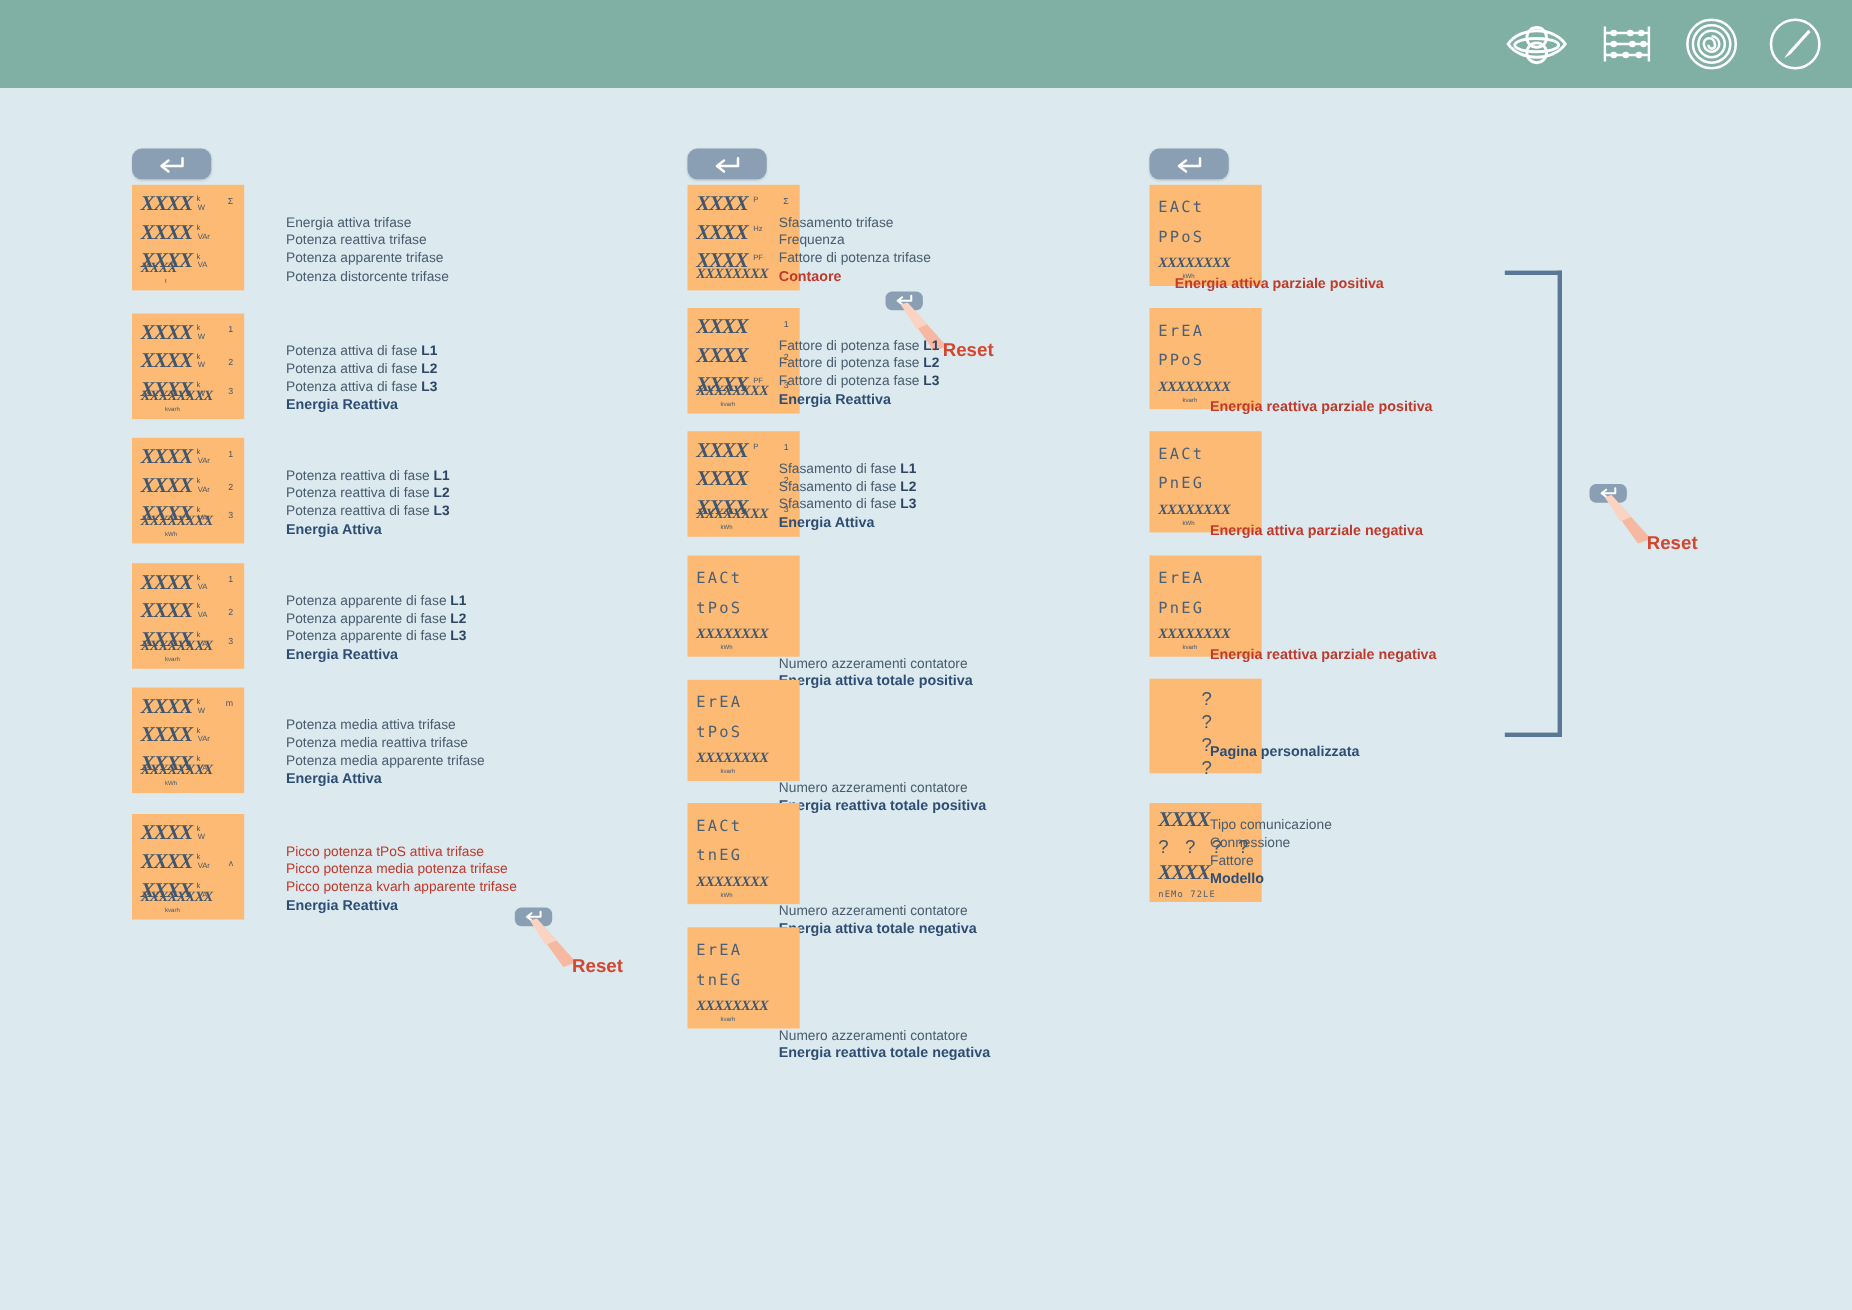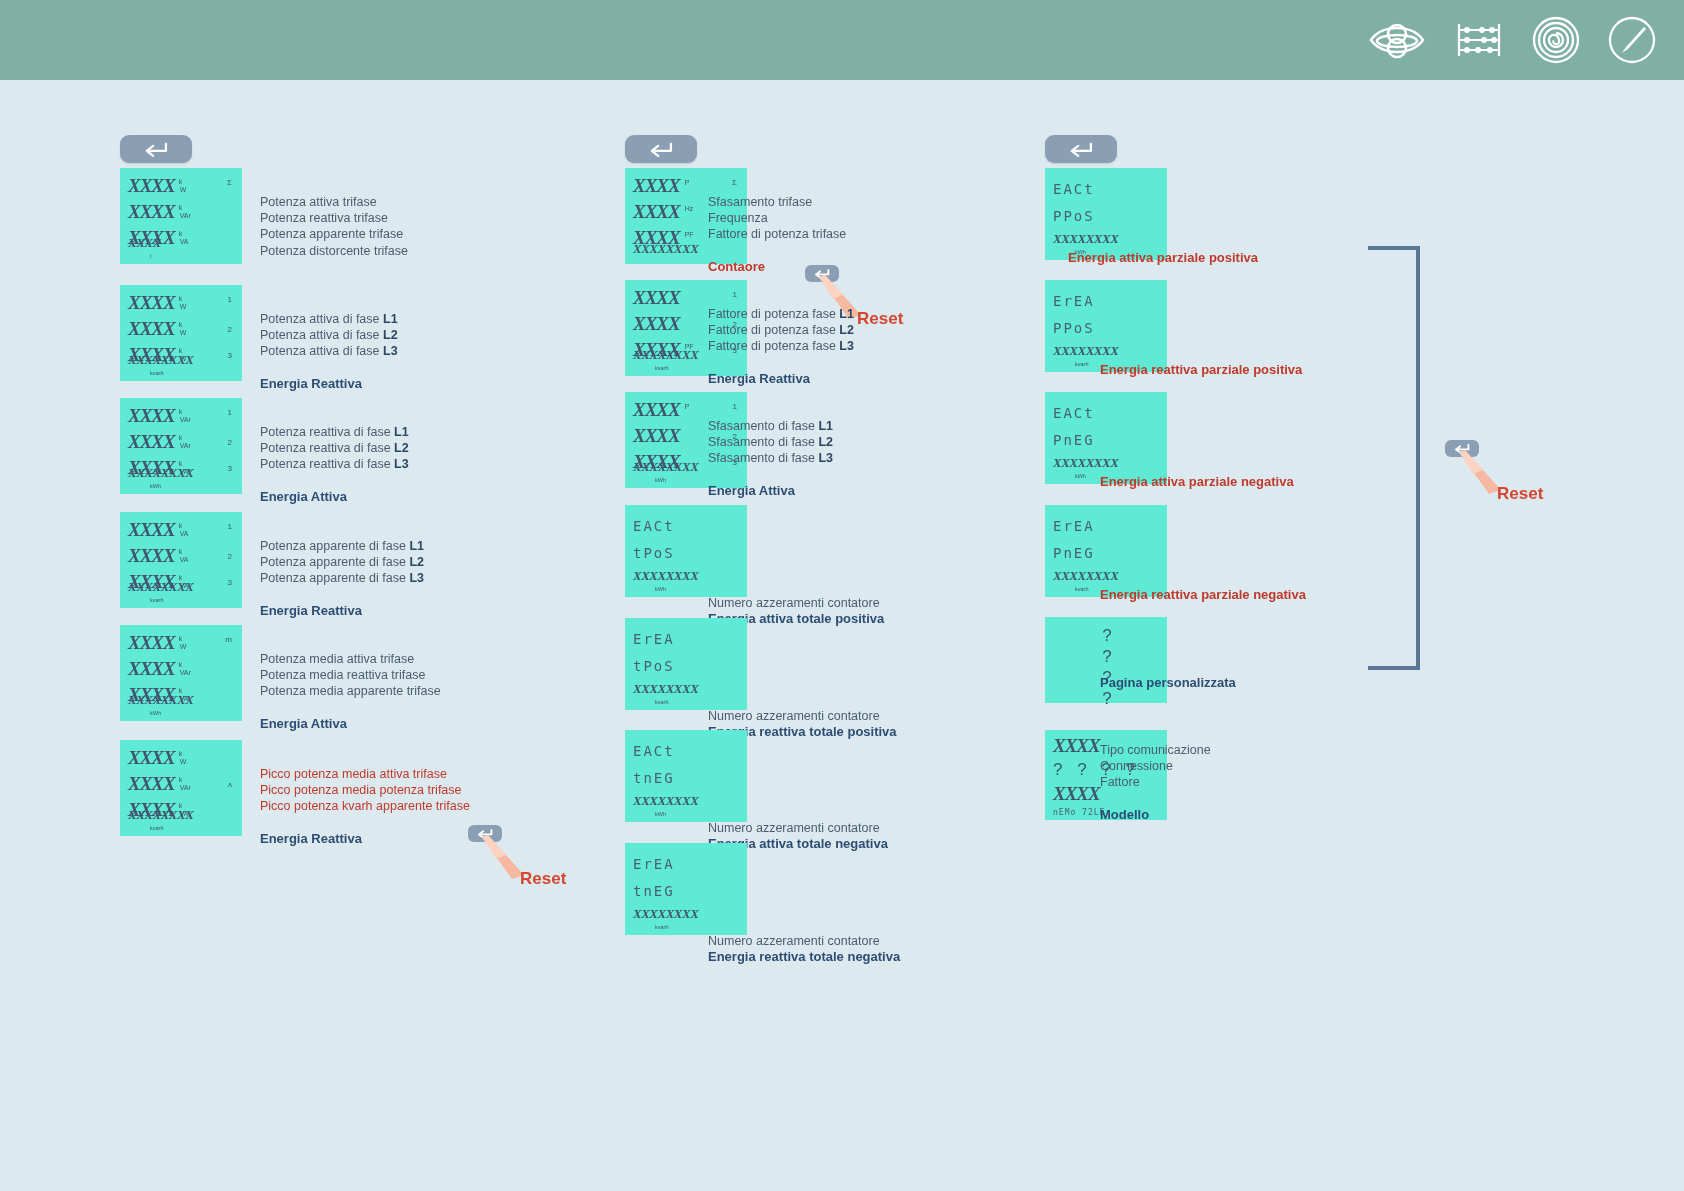--- a/index.html
+++ b/index.html
@@ -34,22 +34,22 @@
     width:72px; height:28px; border-radius:9px;
     background:#8a9fb4;
     display:flex; align-items:center; justify-content:center;
     margin-bottom:24px;
     box-shadow:0 1px 2px rgba(0,0,0,.12);
   }
   .enter-key svg { display:block; }
 
   
   .lcd {
-    background:#5eead4;
-    width:122px;
+    background:#fdba74;
+    width:102px;
     position:relative;
     flex:0 0 auto;
     padding:8px 6px 4px 8px;
   }
   .lcd.h-tall  { height:96px; }
   .lcd.h-seg   { height:92px; }
   .lcd.h-q     { height:86px; }
   .lcd.h-model { height:90px; }
 
   .lcd-line {
@@ -116,21 +116,21 @@
     white-space:nowrap;
   }
   .cap b { color:#2d4663; font-weight:700; }
   .cap.red { color:#c0392b; }
   .cap.bold-blue {
     font-weight:700; color:#2d4d73; font-size:13px;
   }
   .cap.bold-red {
     font-weight:700; color:#c0392b; font-size:13px;
   }
-  .cap.gap { margin-top:16px; }
+  .cap.gap { }
 
   
   .reset-grp { position:absolute; }
   .mini-key {
     width:34px; height:17px; border-radius:6px;
     background:#8a9fb4;
     display:flex; align-items:center; justify-content:center;
   }
   .reset-label {
     font-family:"Liberation Sans", sans-serif;
@@ -265,21 +265,21 @@
         <span class="digits">XXXX</span>
         <span class="unit">
           <span class="u-k">k</span>
           <span class="u-b">VA</span>
         </span>
       </div>
       <div class="lcd-total"><span class="digits">XXXX</span><span class="tunit">t</span></div>
     </div>
   </div>
 <div class="caps" style="position: absolute; left: 260px; top: 194px;">
-    <div class="cap">Potenza attiva trifase</div>
+    <div class="cap">Energia attiva trifase</div>
     <div class="cap">Potenza reattiva trifase</div>
     <div class="cap">Potenza apparente trifase</div>
     <div class="cap">Potenza distorcente trifase</div>
   </div>
 <div style="position: absolute; left: 120px; top: 285px;">
     <div class="lcd h-tall">
       <div class="lcd-line">
         <span class="digits">XXXX</span>
         <span class="unit">
           <span class="u-k">k</span>
@@ -436,21 +436,21 @@
         <span class="digits">XXXX</span>
         <span class="unit">
           <span class="u-k">k</span>
           <span class="u-b">VA</span>
         </span>
       </div>
       <div class="lcd-total"><span class="digits">XXXXXXXX</span><span class="tunit">kvarh</span></div>
     </div>
   </div>
 <div class="caps" style="position: absolute; left: 260px; top: 766px;">
-    <div class="cap red">Picco potenza media attiva trifase</div>
+    <div class="cap red">Picco potenza tPoS attiva trifase</div>
     <div class="cap red">Picco potenza media potenza trifase</div>
     <div class="cap red">Picco potenza kvarh apparente trifase</div>
     <div class="cap bold-blue gap">Energia Reattiva</div>
   </div>
 <div class="reset-grp" style="left: 468px; top: 825px; position: absolute;">
     <div class="mini-key">
       <span><svg width="22" height="11" viewBox="0 0 24 12">
           <g stroke="#ffffff" stroke-width="2" fill="none" stroke-linecap="round" stroke-linejoin="round">
             <path d="M19 2 L19 7 L6 7"></path>
             <path d="M10 3.5 L5.5 7 L10 10.5"></path>

